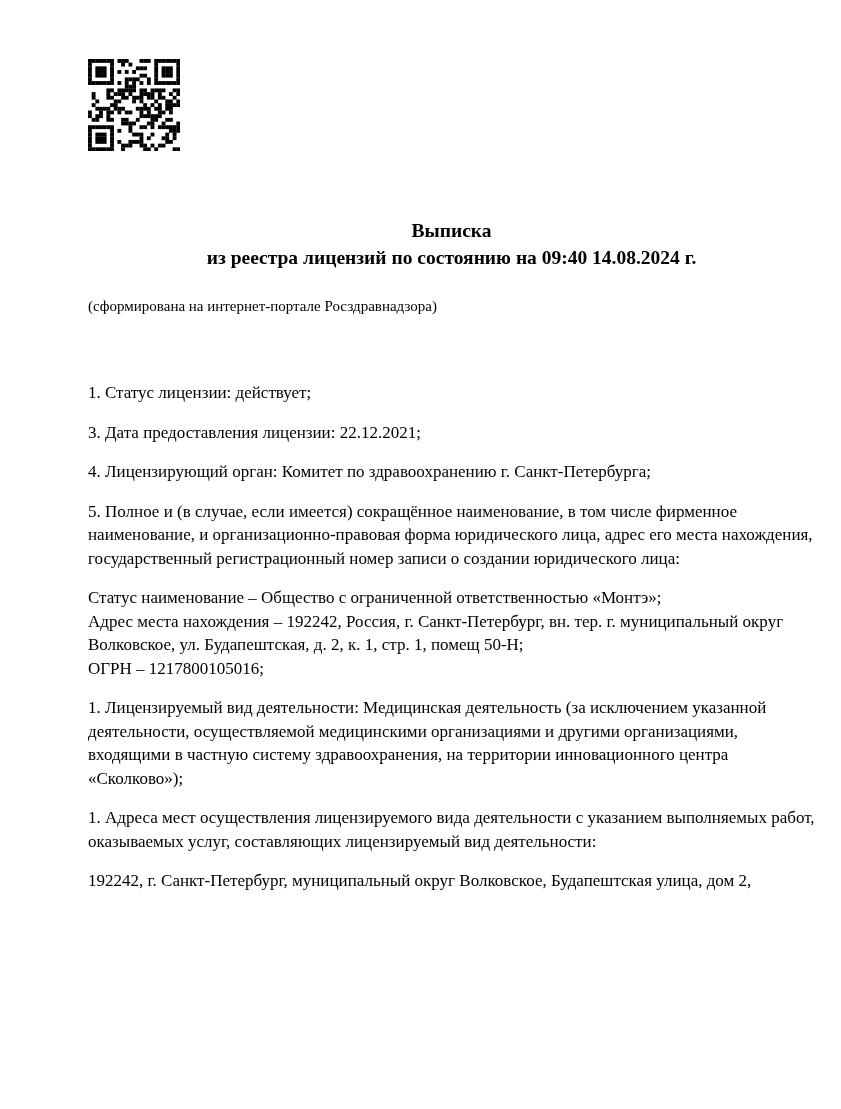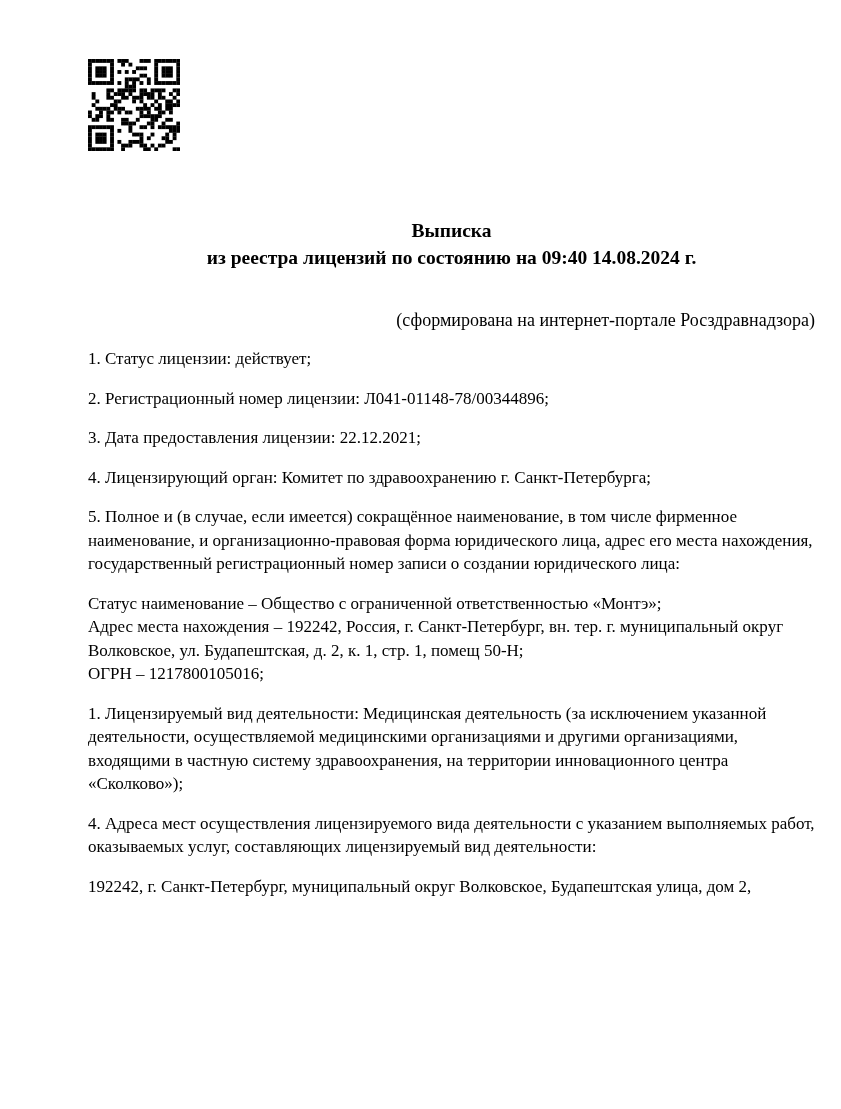--- a/index.html
+++ b/index.html
@@ -37,31 +37,31 @@
     font-size: 17px;
     line-height: 23.5px;
   }
   .title {
     text-align: center;
     font-weight: bold;
     font-size: 19.5px;
     line-height: 27px;
   }
   .subtitle {
-    text-align: right;
-    font-size: 18px;
+    text-align: left;
+    font-size: 15px;
     line-height: 18px;
-    margin-top: 40px;
+    margin-top: 26px;
   }
   .para {
     margin: 0 0 16px 0;
     text-align: left;
   }
   .para.first {
-    margin-top: 18px;
+    margin-top: 66px;
   }
   .line { display: block; }
 </style>
 </head>
 <body>
 
 <div class="page">
 
   <div class="qr">
     <svg id="qr-svg" viewBox="0 0 25 25" xmlns="http://www.w3.org/2000/svg" style="fill: rgb(0, 0, 0);">
@@ -363,35 +363,34 @@
 
     <div class="title">
       <div>Выписка</div>
       <div>из реестра лицензий по состоянию на 09:40 14.08.2024 г.</div>
     </div>
 
     <div class="subtitle">(сформирована на интернет-портале Росздравнадзора)</div>
 
     <p class="para first">1. Статус лицензии: действует;</p>
 
-    <p class="para">2. Регистрационный номер лицензии: Л041-01148-78/00344896;</p>
 
     <p class="para">3. Дата предоставления лицензии: 22.12.2021;</p>
 
     <p class="para">4. Лицензирующий орган: Комитет по здравоохранению г. Санкт-Петербурга;</p>
 
     <p class="para">5. Полное и (в случае, если имеется) сокращённое наименование, в том числе фирменное наименование, и организационно-правовая форма юридического лица, адрес его места нахождения, государственный регистрационный номер записи о создании юридического лица:</p>
 
     <p class="para">
       <span class="line">Статус наименование – Общество с ограниченной ответственностью «Монтэ»;</span>
       <span class="line">Адрес места нахождения – 192242, Россия, г. Санкт-Петербург, вн. тер. г. муниципальный округ Волковское, ул. Будапештская, д. 2, к. 1, стр. 1, помещ 50-Н;</span>
       <span class="line">ОГРН – 1217800105016;</span>
     </p>
 
 
     <p class="para">1. Лицензируемый вид деятельности: Медицинская деятельность (за исключением указанной деятельности, осуществляемой медицинскими организациями и другими организациями, входящими в частную систему здравоохранения, на территории инновационного центра «Сколково»);</p>
 
-    <p class="para">4. Адреса мест осуществления лицензируемого вида деятельности с указанием выполняемых работ, оказываемых услуг, составляющих лицензируемый вид деятельности:</p>
+    <p class="para">1. Адреса мест осуществления лицензируемого вида деятельности с указанием выполняемых работ, оказываемых услуг, составляющих лицензируемый вид деятельности:</p>
 
     <p class="para">192242, г. Санкт-Петербург, муниципальный округ Волковское, Будапештская улица, дом 2,</p>
 
   </div>
 </div>
 
 </body></html>

